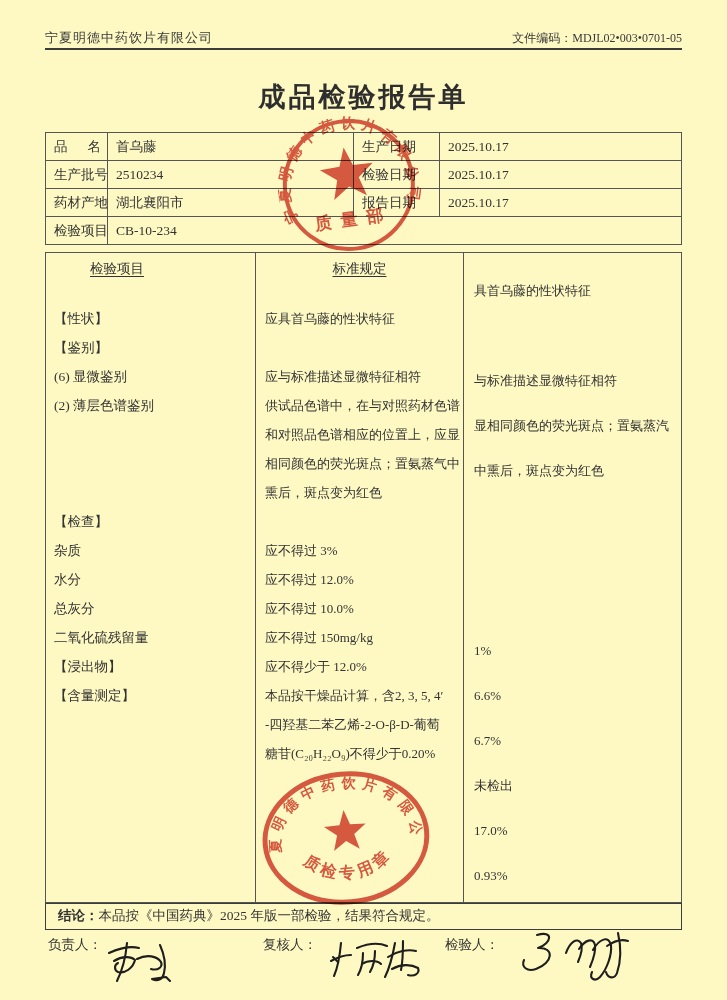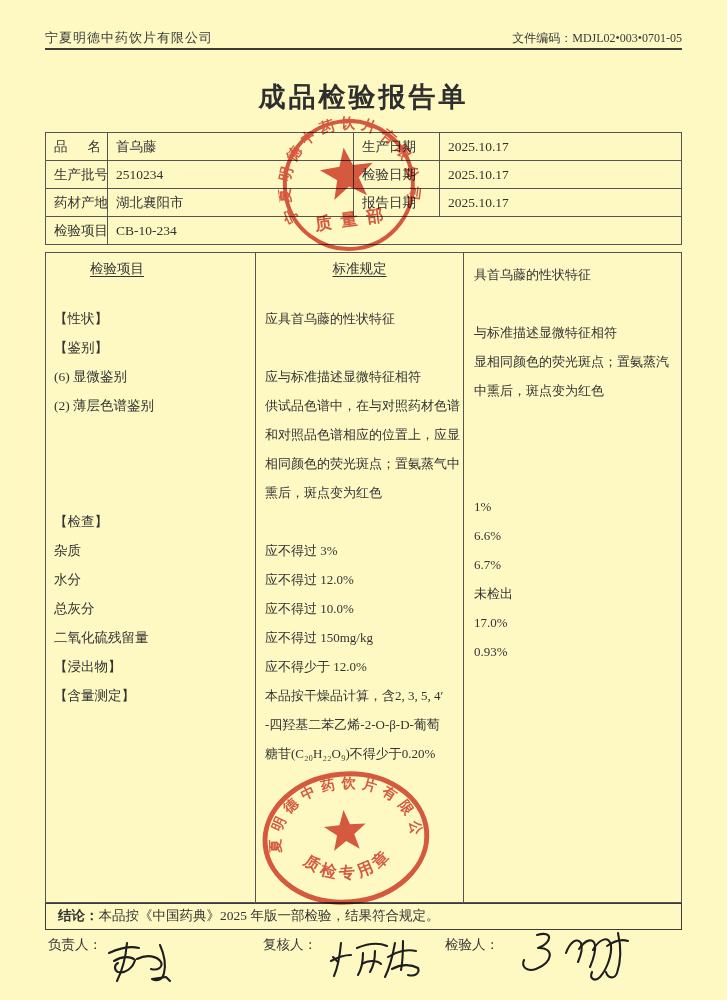--- a/index.html
+++ b/index.html
@@ -25,21 +25,21 @@
   .mcol-item     { width:210px; border-right:1px solid #555; }
   .mcol-standard { width:208px; border-right:1px solid #555; }
   .mcol-result   { flex:1; }
   .col-head { height:44px; font-size:13.5px; color:#333; }
   .col-head span { text-decoration:underline; text-underline-offset:3px; }
   .mcol-item .col-head { padding-left:8px; text-align:left;margin-left:36px; }
   .mcol-standard .col-head, .mcol-result .col-head { text-align:center; }
   .tline { height:29px; line-height:29px; font-size:13px; white-space:nowrap; overflow:visible; color:#333; }
   .mcol-item .tline { padding-left:8px; font-size:13.5px; }
   .mcol-standard .tline { padding-left:9px; }
-  .mcol-result .tline { padding-left:10px; }
+  .mcol-result .tline { padding-left:10px;margin-top:16px; }
   
   .conclusion { position:absolute; left:45px; top:903px; width:637px; height:27px;
                 border:1.5px solid #3c3c3c; font-size:13.5px; line-height:24px; padding-left:12px;
                 white-space:nowrap; background:transparent; }
   .conclusion b { font-weight:bold; }
   
   .sig-label { position:absolute; top:936px; font-size:13.5px; color:#333; }
   .sig-svg { position:absolute; }
   .sig-svg path { stroke:#1e1e1e; stroke-width:2.1; fill:none; stroke-linecap:round; stroke-linejoin:round; }
   

